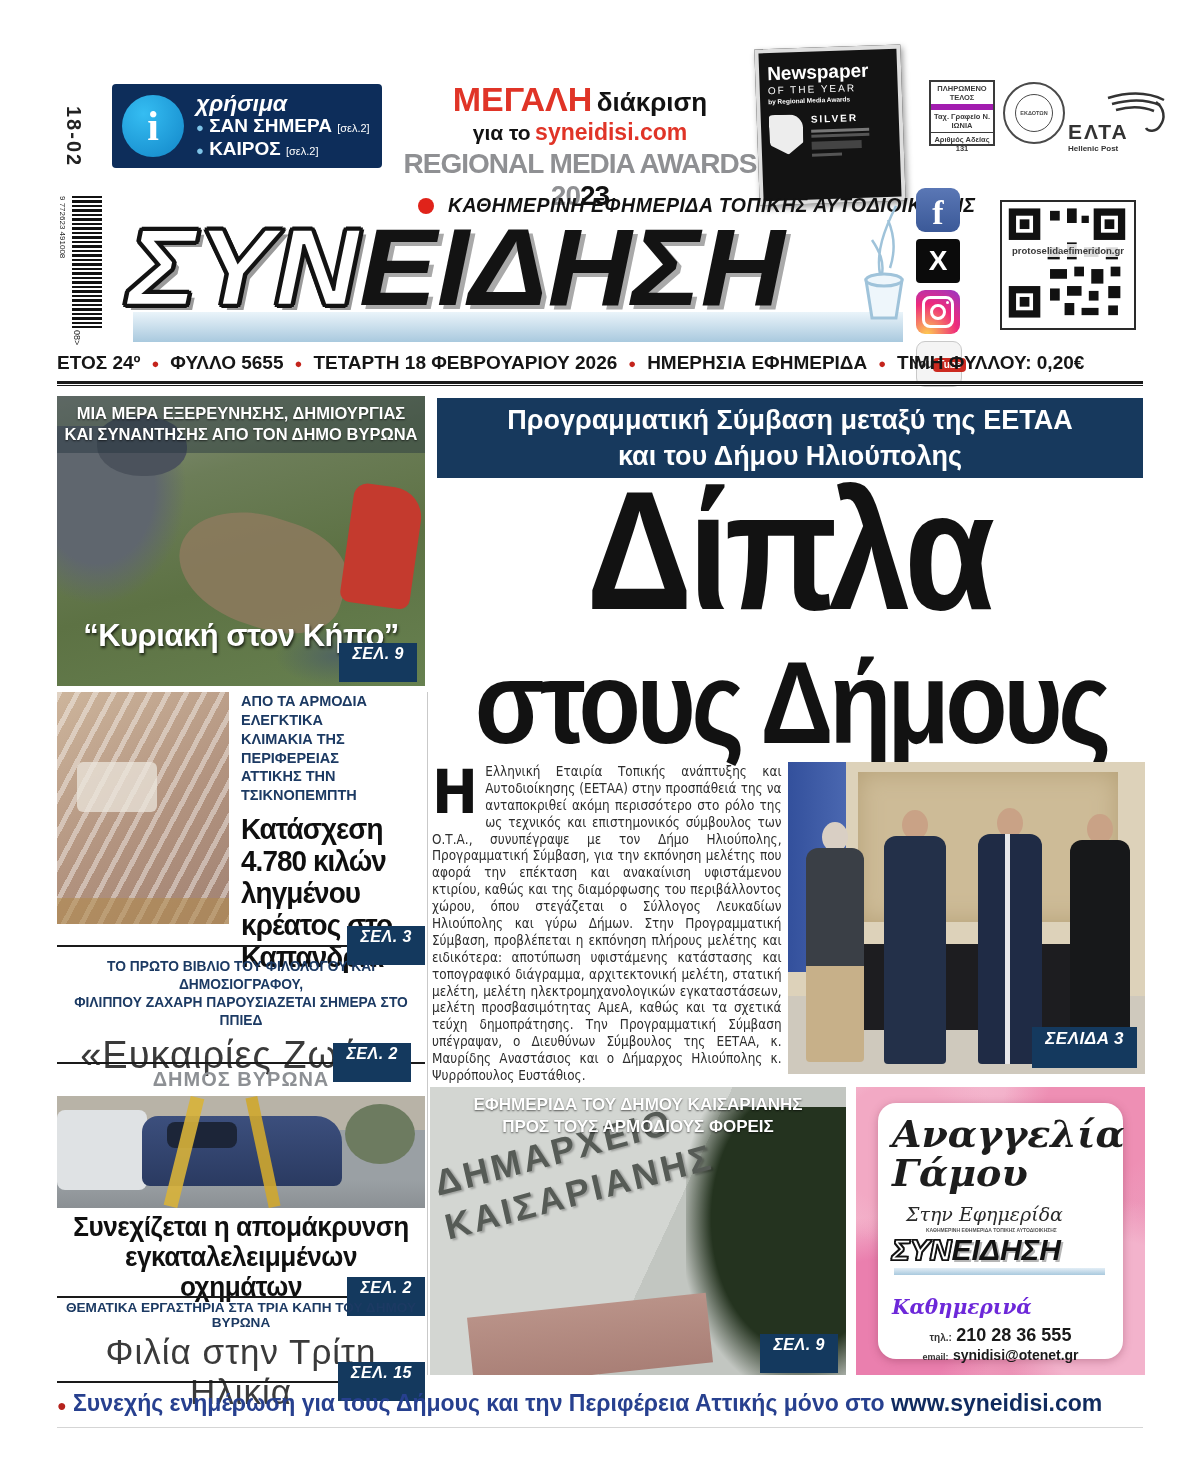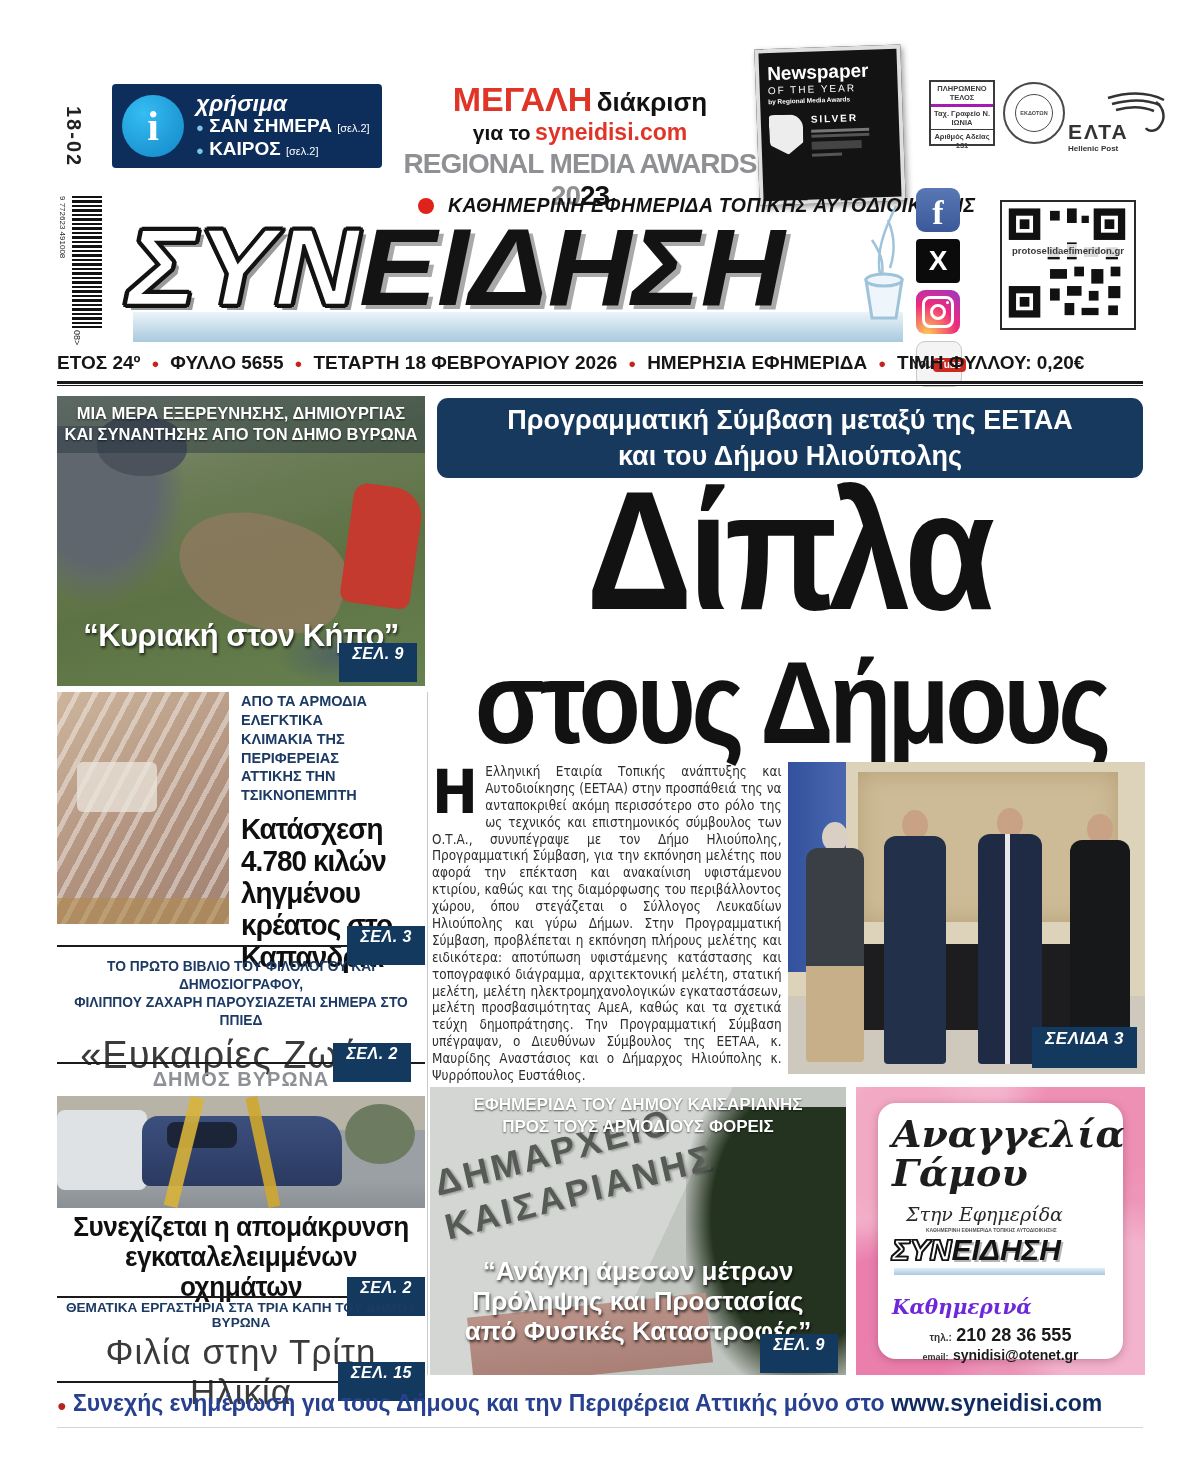--- a/index.html
+++ b/index.html
@@ -95,21 +95,21 @@
         <div style="width:58px;height:3px;background:#777;margin-top:5px;"></div>
         <div style="width:58px;height:3px;background:#555;margin-top:2px;"></div>
         <div style="width:50px;height:8px;background:#444;margin-top:4px;"></div>
         <div style="width:30px;height:3px;background:#555;margin-top:4px;"></div>
       </div>
     </div>
   </div>
 
   <div class="abs" style="left:929px;top:80px;width:66px;height:66px;border:2px solid #3a3a3a;color:#3a3a3a;
        font-size:7.5px;font-weight:bold;text-align:center;box-sizing:border-box;">
-    <div style="border-bottom:3px solid #a21caf;padding:2px 1px;">ΠΛΗΡΩΜΕΝΟ ΤΕΛΟΣ</div>
+    <div style="border-bottom:6px solid #a21caf;padding:2px 1px;">ΠΛΗΡΩΜΕΝΟ ΤΕΛΟΣ</div>
     <div style="border-bottom:1px solid #3a3a3a;padding:2px 1px;">Ταχ. Γραφείο Ν. ΙΩΝΙΑ</div>
     <div style="padding:2px 1px;">Αριθμός Αδείας 131</div>
   </div>
   <div class="abs" style="left:1003px;top:82px;width:58px;height:58px;border:2px solid #4a4a4a;border-radius:50%;
        display:flex;align-items:center;justify-content:center;">
     <div style="width:36px;height:36px;border:1px solid #4a4a4a;border-radius:50%;display:flex;align-items:center;justify-content:center;">
       <span style="font-size:5.5px;font-weight:bold;color:#4a4a4a;">ΕΚΔΟΤΩΝ</span>
     </div>
   </div>
   <div class="abs" style="left:1068px;top:90px;width:110px;">
@@ -290,21 +290,21 @@
     <div class="kicker" style="font-size:13.6px;">ΘΕΜΑΤΙΚΑ ΕΡΓΑΣΤΗΡΙΑ ΣΤΑ ΤΡΙΑ ΚΑΠΗ ΤΟΥ ΔΗΜΟΥ ΒΥΡΩΝΑ</div>
     <div style="font-size:35px;color:#3a3a3a;letter-spacing:1px;margin-top:2px;">Φιλία στην Τρίτη Ηλικία</div>
   </div>
   <div class="rule-row" style="left:57px;top:1362px;width:368px;">
     <span class="rule"></span>
       <span class="sel-badge">ΣΕΛ. 15</span>
   </div>
 
   <div class="abs" style="left:427px;top:692px;width:1px;height:683px;background:#c9c9c9;"></div>
 
-  <div class="abs" style="left:437px;top:398px;width:706px;height:80px;background:#17395d;border-radius:11px;
+  <div class="abs" style="left:437px;top:398px;width:706px;height:80px;background:#17395d;border-radius:0;
        display:flex;flex-direction:column;align-items:center;justify-content:center;color:#fff;font-weight:bold;font-size:27px;line-height:1.35;">
     <div>Προγραμματική Σύμβαση μεταξύ της ΕΕΤΑΑ</div>
     <div>και του Δήμου Ηλιούπολης</div>
   </div>
 
   <div class="bighead" style="left:432px;top:472px;width:713px;font-size:168px;">Δίπλα</div>
   <div class="bighead" style="left:432px;top:648px;width:713px;font-size:116px;">στους Δήμους</div>
 
   <div class="abs" style="left:432px;top:764px;width:382px;transform:scaleX(.915);transform-origin:left top;
        font-family:'DejaVu Sans',sans-serif;font-size:13.2px;line-height:1.28;text-align:justify;color:#2e2e2e;">
@@ -339,25 +339,20 @@
     <div class="abs" style="right:-30px;top:20px;width:190px;height:280px;background:radial-gradient(ellipse at 60% 40%,#24331f 0 55%,transparent 75%);"></div>
     <div class="abs" style="left:40px;bottom:0;width:240px;height:70px;background:linear-gradient(180deg,#b99288,#a97f76);transform:rotate(-6deg);"></div>
     <div class="abs" style="left:6px;top:40px;width:260px;font-weight:900;font-size:36px;line-height:1.25;color:#565b56;
          letter-spacing:3px;transform:rotate(-13deg) skewY(-2deg);text-shadow:2px 2px 2px rgba(0,0,0,.25);">
       <div>ΔΗΜΑΡΧΕΙΟ</div>
       <div>ΚΑΙΣΑΡΙΑΝΗΣ</div>
     </div>
     <div class="ovl-kicker" style="background:transparent;font-size:17px;">
       <div>ΕΦΗΜΕΡΙΔΑ ΤΟΥ ΔΗΜΟΥ ΚΑΙΣΑΡΙΑΝΗΣ</div>
       <div>ΠΡΟΣ ΤΟΥΣ ΑΡΜΟΔΙΟΥΣ ΦΟΡΕΙΣ</div>
-    </div>
-    <div class="photo-title" style="bottom:28px;font-size:26px;line-height:1.15;">
-      <div>“Ανάγκη άμεσων μέτρων</div>
-      <div>Πρόληψης και Προστασίας</div>
-      <div>από Φυσικές Καταστροφές”</div>
     </div>
     <span class="sel-badge badge-br" style="bottom:2px;">ΣΕΛ. 9</span>
   </div>
 
   <div class="photo" style="left:856px;top:1087px;width:289px;height:288px;
        background:radial-gradient(circle at 15% 20%,#f2a9c4 0 18%,transparent 30%),
                   radial-gradient(circle at 85% 10%,#ee8fb4 0 16%,transparent 28%),
                   radial-gradient(circle at 8% 85%,#ea7fae 0 20%,transparent 32%),
                   radial-gradient(circle at 90% 80%,#f3b3cc 0 22%,transparent 34%),
                   linear-gradient(135deg,#f6c4d6,#ef9cbd 60%,#e786ad);">

